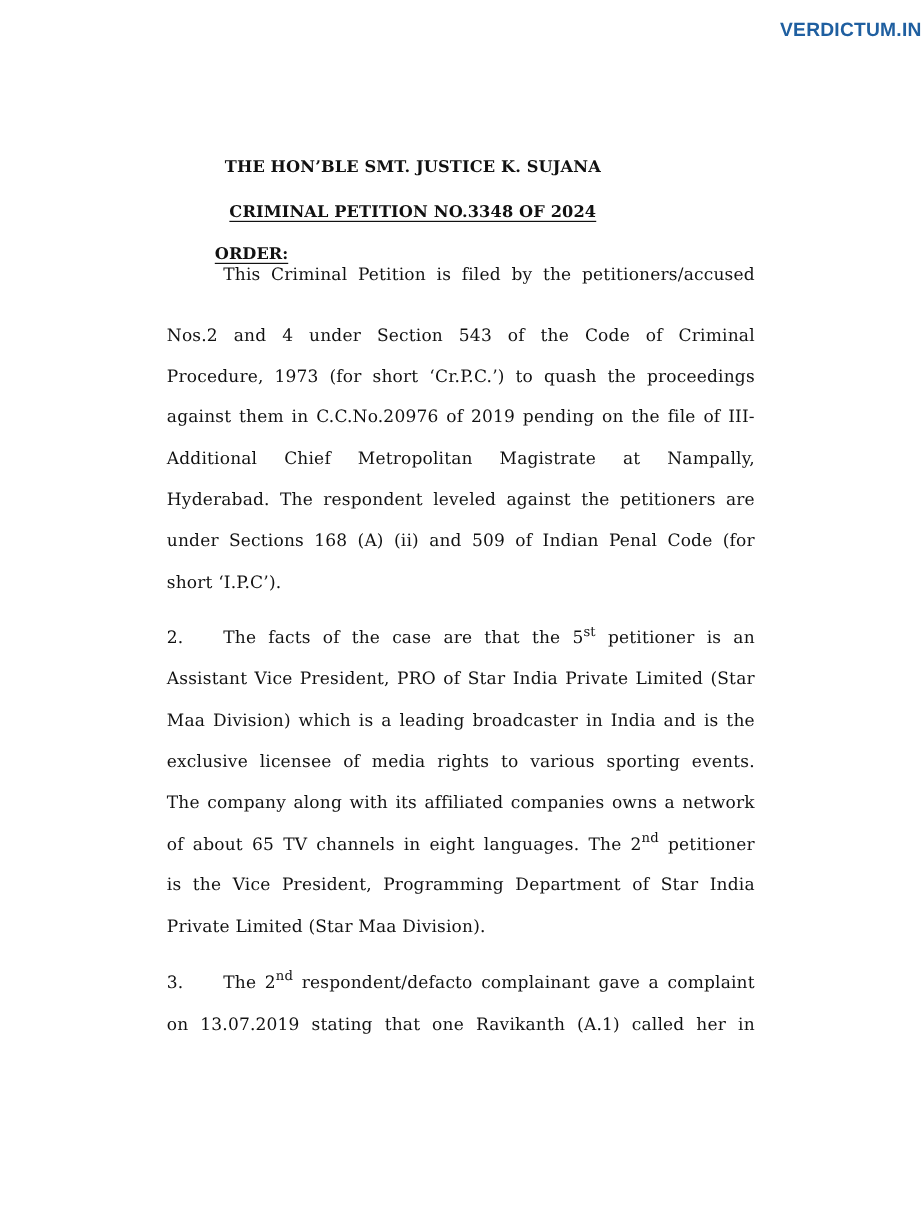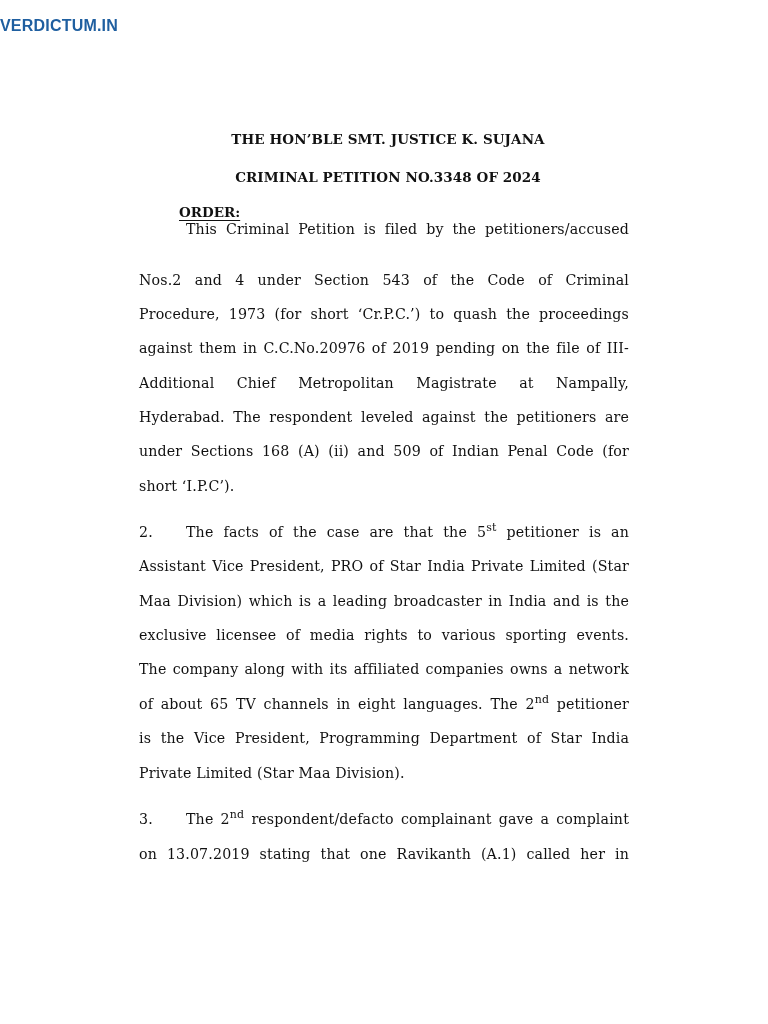--- a/index.html
+++ b/index.html
@@ -13,42 +13,42 @@
       position: relative;
       overflow: hidden;
       font-family: "DejaVu Serif", "Liberation Serif", serif;
       color: #111111;
     }
     .watermark {
       position: absolute;
       top: 17px;
       left: 0;
       width: 768px;
-      text-align: left;
+      text-align: right;
       font-family: "Liberation Sans", "DejaVu Sans", sans-serif;
       font-weight: bold;
       font-size: 16px;
       letter-spacing: 0.2px;
       color: #1f5fa0;
     }
     .heading {
       position: absolute;
       left: 0;
       width: 688px;
       text-align: center;
       font-weight: bold;
       font-size: 13.5px;
       letter-spacing: 0.1px;
-      padding-left: 44px;
     }
     .heading.judge { top: 131px; }
     .heading.petition {
       top: 169px;
     }
     .heading.petition span {
+      text-decoration: underline;
       text-underline-offset: 3px;
     }
     .order-label {
       position: absolute;
       top: 204px;
       left: 139px;
       font-weight: bold;
       font-size: 13.5px;
       text-decoration: underline;
       text-underline-offset: 3px;

